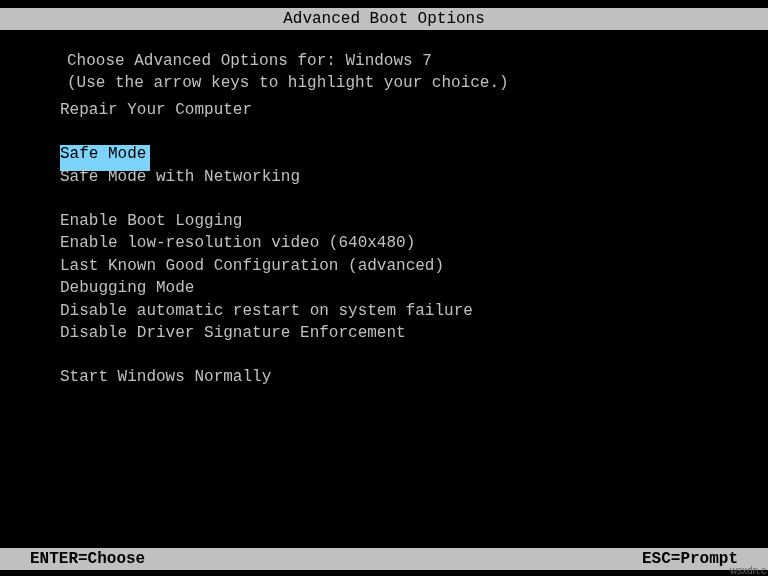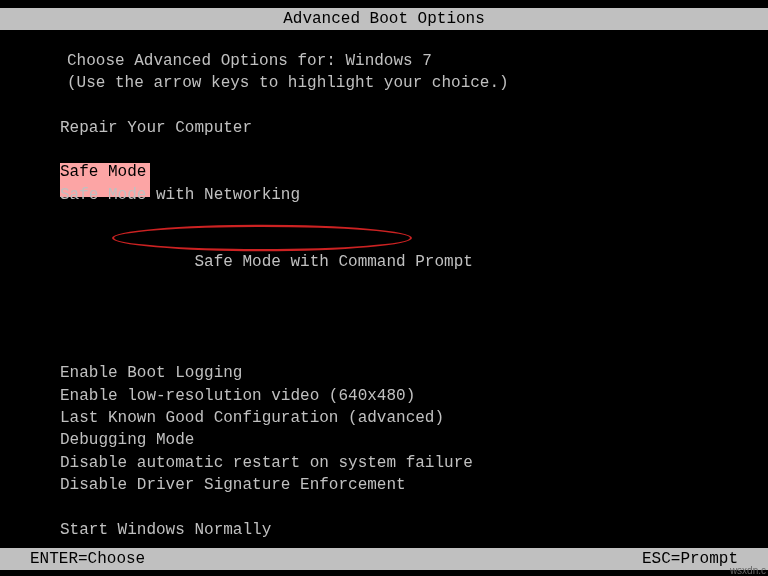--- a/index.html
+++ b/index.html
@@ -26,32 +26,32 @@
     }
     .content {
       padding: 20px 20px 0 20px;
       line-height: 1.4;
     }
     .header-line {
       white-space: pre;
       margin-left: 47px;
     }
     .menu {
-      margin-top: 22px;
+      margin-top: 4px;
     }
     .menu-item {
       display: block;
       padding-left: 40px;
       white-space: pre;
       position: relative;
     }
     .menu-item.selected span {
-      background: #fca5a5;
+      background: #7dd3fc;
       color: #000;
-      padding: 0 4px 16px 0;
+      padding: 0 4px 8px 0;
     }
     .spacer {
       height: 22px;
     }
     .circled {
       position: relative;
       display: inline-block;
     }
     .circle-mark {
       position: absolute;
@@ -67,20 +67,21 @@
     .footer-bar {
       position: absolute;
       bottom: 6px;
       left: 0;
       right: 0;
       background: #c0c0c0;
       color: #000;
       display: flex;
       justify-content: space-between;
       padding: 2px 30px;
+      font-weight: bold;
     }
     .watermark {
       position: absolute;
       bottom: 0;
       right: 2px;
       color: #666;
       font-size: 10px;
       font-family: sans-serif;
       margin-top: 48px;
     }
@@ -94,26 +95,20 @@
 
 <div class="content">
   <div class="header-line">Choose Advanced Options for: Windows 7</div>
   <div class="header-line">(Use the arrow keys to highlight your choice.)</div>
 
   <div class="menu">
     <div class="menu-item"><span>Repair Your Computer</span></div>
     <div class="spacer"></div>
     <div class="menu-item selected"><span>Safe Mode</span></div>
     <div class="menu-item"><span>Safe Mode with Networking</span></div>
-    <div class="menu-item">
-      <span class="circled">
-        <span>Safe Mode with Command Prompt</span>
-        <span class="circle-mark"></span>
-      </span>
-    </div>
     <div class="spacer"></div>
     <div class="menu-item"><span>Enable Boot Logging</span></div>
     <div class="menu-item"><span>Enable low-resolution video (640x480)</span></div>
     <div class="menu-item"><span>Last Known Good Configuration (advanced)</span></div>
     <div class="menu-item"><span>Debugging Mode</span></div>
     <div class="menu-item"><span>Disable automatic restart on system failure</span></div>
     <div class="menu-item"><span>Disable Driver Signature Enforcement</span></div>
     <div class="spacer"></div>
     <div class="menu-item"><span>Start Windows Normally</span></div>
   </div>

